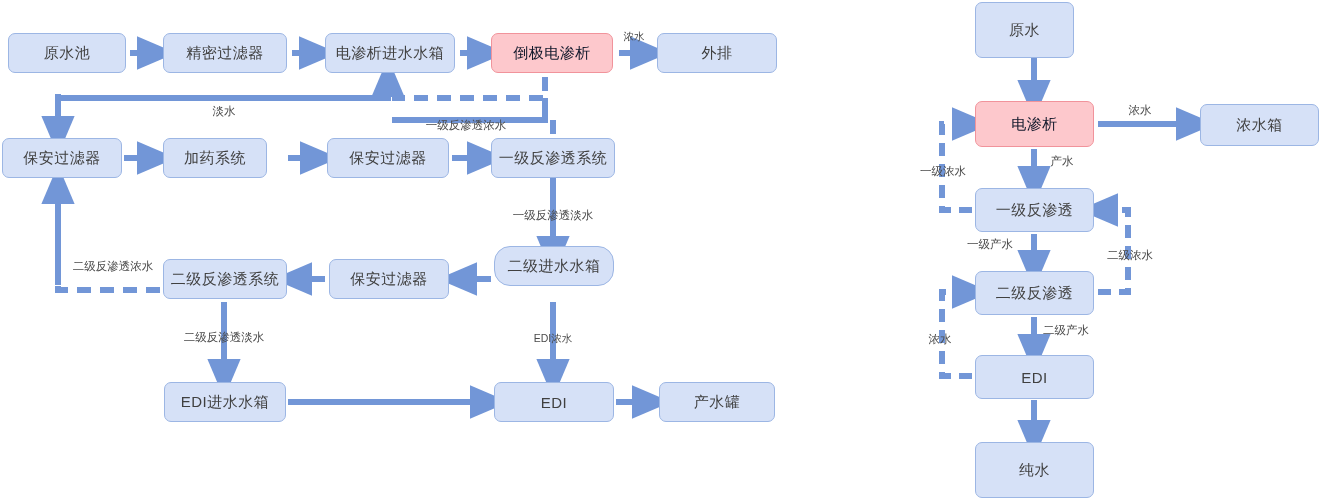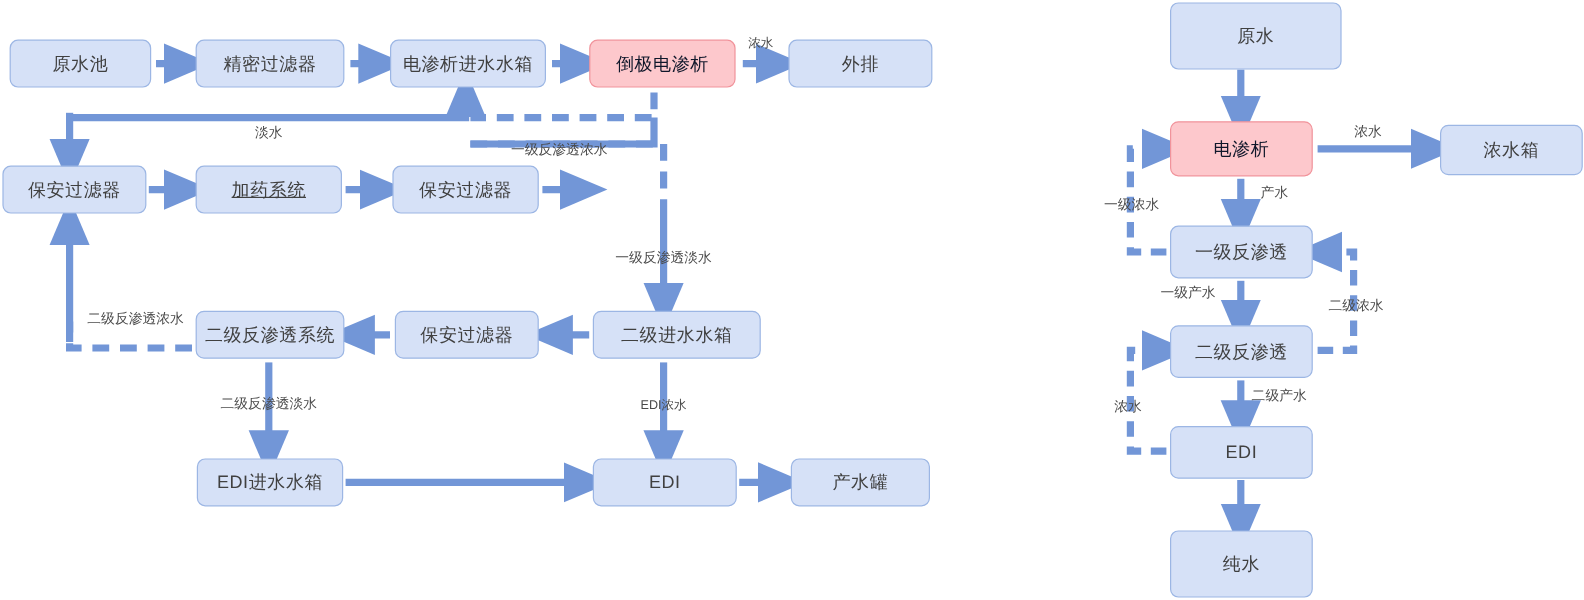--- a/index.html
+++ b/index.html
@@ -75,40 +75,41 @@
     </g>
   </svg>
 
   <div class="node blue" style="left:8px;top:33px;width:118px;height:40px;">原水池</div>
   <div class="node blue" style="left:163px;top:33px;width:124px;height:40px;">精密过滤器</div>
   <div class="node blue" style="left:325px;top:33px;width:130px;height:40px;">电渗析进水水箱</div>
   <div class="node red" style="left:491px;top:33px;width:122px;height:40px;">倒极电渗析</div>
   <div class="node blue" style="left:657px;top:33px;width:120px;height:40px;">外排</div>
 
   <div class="node blue" style="left:2px;top:138px;width:120px;height:40px;">保安过滤器</div>
-  <div class="node blue" style="left:163px;top:138px;width:122px;height:40px;text-decoration:underline;">加药系统</div>
+  <div class="node blue" style="left:163px;top:138px;width:104px;height:40px;">加药系统</div>
   <div class="node blue" style="left:327px;top:138px;width:122px;height:40px;">保安过滤器</div>
+  <div class="node blue" style="left:491px;top:138px;width:124px;height:40px;">一级反渗透系统</div>
 
   <div class="node blue" style="left:163px;top:259px;width:124px;height:40px;font-family:Liberation Serif, serif;">二级反渗透系统</div>
   <div class="node blue" style="left:329px;top:259px;width:120px;height:40px;">保安过滤器</div>
-  <div class="node blue" style="left:494px;top:259px;width:140px;height:40px;">二级进水水箱</div>
+  <div class="node blue" style="left:494px;top:246px;width:120px;height:40px;border-radius:16px;">二级进水水箱</div>
 
   <div class="node blue" style="left:164px;top:382px;width:122px;height:40px;">EDI进水水箱</div>
   <div class="node blue" style="left:494px;top:382px;width:120px;height:40px;">EDI</div>
   <div class="node blue" style="left:659px;top:382px;width:116px;height:40px;">产水罐</div>
 
   <div class="wlabel sm" style="left:634px;top:36px;">浓水</div>
   <div class="wlabel" style="left:224px;top:112px;">淡水</div>
   <div class="wlabel" style="left:466px;top:126px;">一级反渗透浓水</div>
   <div class="wlabel" style="left:553px;top:216px;">一级反渗透淡水</div>
   <div class="wlabel" style="left:113px;top:267px;">二级反渗透浓水</div>
   <div class="wlabel" style="left:224px;top:338px;">二级反渗透淡水</div>
   <div class="wlabel sm" style="left:553px;top:338px;">EDI浓水</div>
 
-  <div class="node blue" style="left:975px;top:2px;width:143px;height:56px;">原水</div>
+  <div class="node blue" style="left:975px;top:2px;width:99px;height:56px;">原水</div>
   <div class="node red" style="left:975px;top:101px;width:119px;height:46px;">电渗析</div>
   <div class="node blue" style="left:1200px;top:104px;width:119px;height:42px;">浓水箱</div>
   <div class="node blue" style="left:975px;top:188px;width:119px;height:44px;">一级反渗透</div>
   <div class="node blue" style="left:975px;top:271px;width:119px;height:44px;">二级反渗透</div>
   <div class="node blue" style="left:975px;top:355px;width:119px;height:44px;">EDI</div>
   <div class="node blue" style="left:975px;top:442px;width:119px;height:56px;">纯水</div>
 
   <div class="wlabel" style="left:1140px;top:111px;">浓水</div>
   <div class="wlabel" style="left:1062px;top:162px;">产水</div>
   <div class="wlabel" style="left:943px;top:172px;">一级浓水</div>

